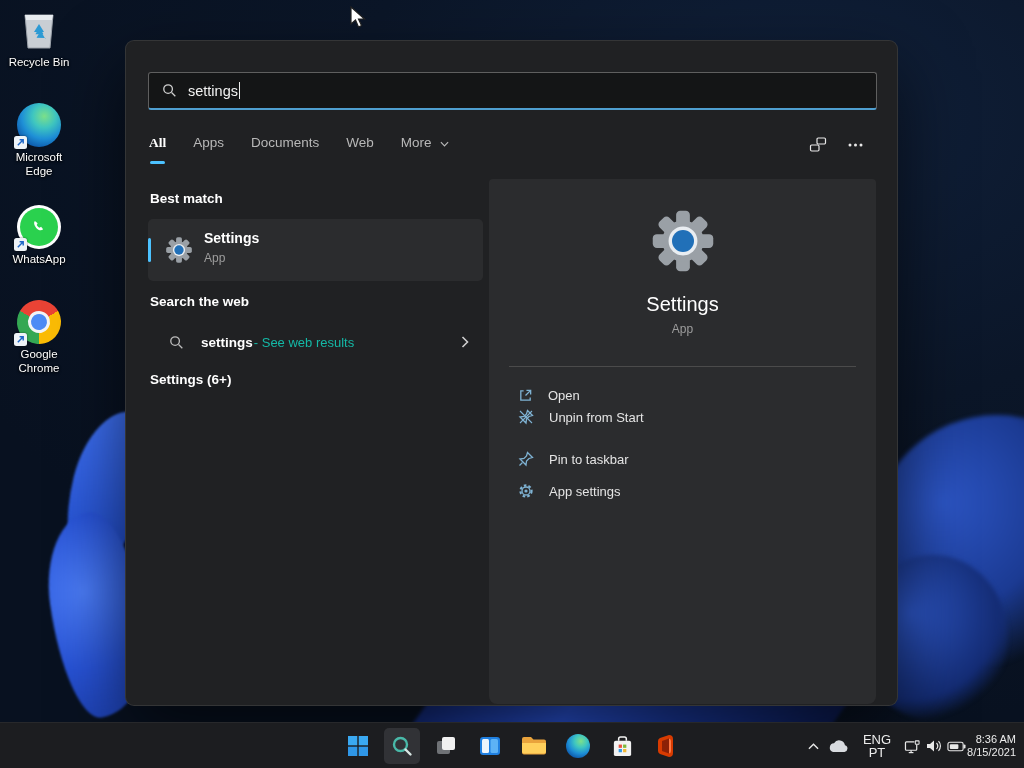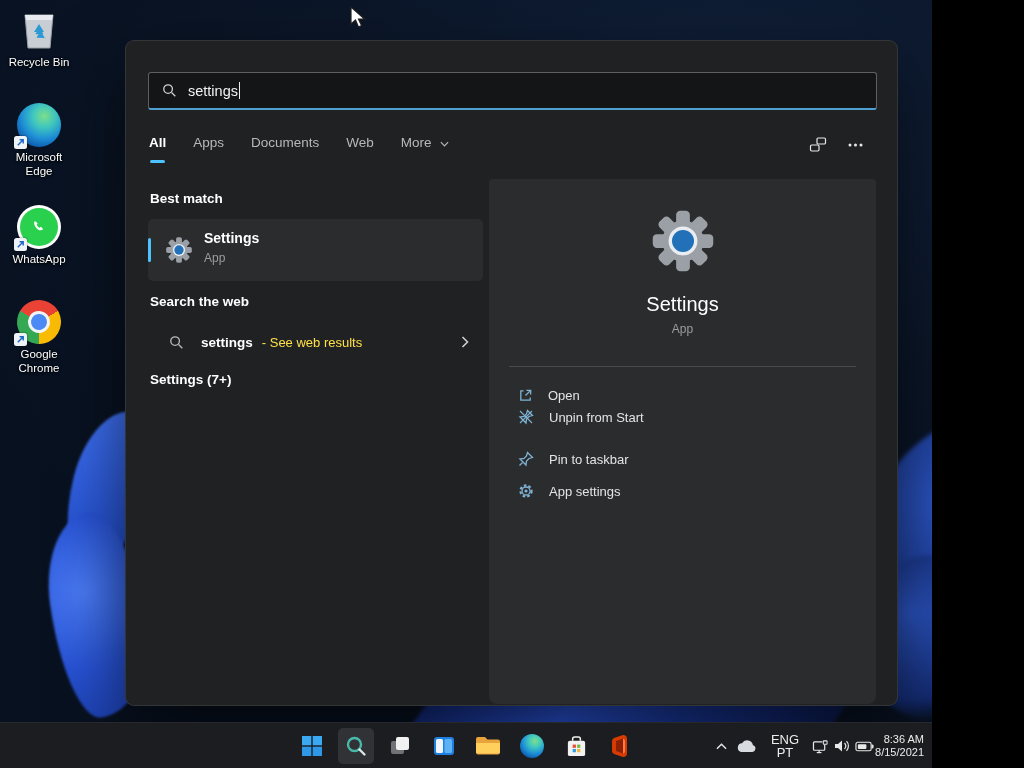--- a/index.html
+++ b/index.html
@@ -1,18 +1,18 @@
 <!DOCTYPE html>
 <html><head>
 <meta charset="utf-8">
 <style>
   * { margin:0; padding:0; box-sizing:border-box; }
   html,body { width:1024px; height:768px; background:#000; }
   .screen {
-    position:relative; width:932px; height:768px; overflow:hidden;
+    position:relative; width:1024px; height:768px; overflow:hidden;
     font-family:"Liberation Sans", sans-serif;
     background:
       radial-gradient(90% 80% at 78% 15%, #10203a 0%, #0b1628 48%, #081120 100%);
   }
   
   .bloom { position:absolute; z-index:0; }
   .bloom-l1 { left:72px; top:408px; width:70px; height:160px;
     background:linear-gradient(160deg,#3d6ff2 10%,#2450ce 80%);
     border-radius:62% 38% 55% 45% / 48% 62% 38% 52%;
     transform:rotate(14deg); filter:blur(1px); }
@@ -56,37 +56,37 @@
     box-shadow:0 28px 70px rgba(0,0,0,.6); }
   .searchbox { position:absolute; left:22px; top:31px; width:729px; height:38px;
     background:#141516; border:1px solid #5f5f5f; border-bottom:2px solid #4f9fd0;
     border-radius:3px; display:flex; align-items:center; padding:0 13px; }
   .sb-text { color:#f2f2f2; font-size:14.5px; margin-left:11px; }
   .caret { display:inline-block; width:1.5px; height:17px; background:#ececec; margin-left:1px;
     vertical-align:middle; }
   .tabs { position:absolute; left:23px; top:94px; display:flex; align-items:flex-start;
     font-size:13.5px; color:#b8b8b8; }
   .tab { margin-right:27px; padding-bottom:13px; position:relative; cursor:pointer; }
-  .tab.active { color:#fff; font-weight:700; }
+  .tab.active { color:#fff; font-weight:700;font-family:Liberation Serif, serif; }
   .tab.active .tab-underline { position:absolute; left:1px; right:1px; bottom:0; height:3px;
     border-radius:2px; background:#4cc2ff; }
   .tab .chev { margin-left:5px; }
   .hdr-icons { position:absolute; right:34px; top:96px; display:flex; gap:21px; align-items:center; }
   .shead { position:absolute; left:24px; color:#fff; font-size:13.5px; font-weight:700; }
   .bitem { position:absolute; left:22px; top:178px; width:335px; height:62px;
     background:#2b2c2e; border-radius:5px; cursor:pointer; }
   .sel-bar { position:absolute; left:0px; top:19px; width:3px; height:24px;
     background:#4cc2ff; border-radius:2px; }
   .bitem .gear-sm { position:absolute; left:17px; top:17px; }
   .bt1 { position:absolute; left:56px; top:11px; font-size:14px; font-weight:700; color:#fff; }
   .bt2 { position:absolute; left:56px; top:32px; font-size:12px; color:#9d9d9d; }
   .wrow { position:absolute; left:22px; top:281px; width:335px; height:40px;
     display:flex; align-items:center; padding:0 14px 0 21px; cursor:pointer; }
   .wrow .q { color:#fff; font-size:13.5px; font-weight:700; margin-left:17px; }
-  .wrow .sfx { color:#fde047; font-size:13px; margin-left:9px; flex:1; }
+  .wrow .sfx { color:#14b8a6; font-size:13px; margin-left:1px; flex:1; }
   
   .pane { position:absolute; left:363px; top:138px; width:387px; bottom:1px;
     background:#2b2c2e; border-radius:4px 4px 8px 8px; }
   .pane-gear { position:absolute; left:50%; top:29px; transform:translateX(-50%); }
   .pane-title { position:absolute; top:114px; width:100%; text-align:center;
     color:#fff; font-size:20px; font-weight:400; }
   .pane-sub { position:absolute; top:143px; width:100%; text-align:center;
     color:#9d9d9d; font-size:12px; }
   .pane-div { position:absolute; left:20px; right:20px; top:187px; height:1px; background:#4b4b4b; }
   .action { position:absolute; left:29px; height:22px; display:flex; align-items:center;
@@ -247,21 +247,21 @@
         <circle cx="6.5" cy="6.5" r="4.6" fill="none" stroke="#bdbdbd" stroke-width="1.4"></circle>
         <line x1="10.2" y1="10.2" x2="14.2" y2="14.2" stroke="#bdbdbd" stroke-width="1.4"></line>
       </svg>
       <span class="q">settings</span>
       <span class="sfx">- See web results</span>
       <svg width="8" height="12" viewBox="0 0 8 12">
         <path d="M1.5 1 L6.5 6 L1.5 11" fill="none" stroke="#cfcfcf" stroke-width="1.6"></path>
       </svg>
     </div>
 
-    <div class="shead" style="top:331px;">Settings (7+)</div>
+    <div class="shead" style="top:331px;">Settings (6+)</div>
 
     <div class="pane">
       <svg class="pane-gear" width="66" height="66" viewBox="0 0 48 48">
         <g fill="#9aa0a6">
           <rect x="19" y="2" width="10" height="44" rx="3"></rect>
           <rect x="19" y="2" width="10" height="44" rx="3" transform="rotate(45 24 24)"></rect>
           <rect x="19" y="2" width="10" height="44" rx="3" transform="rotate(90 24 24)"></rect>
           <rect x="19" y="2" width="10" height="44" rx="3" transform="rotate(135 24 24)"></rect>
           <circle cx="24" cy="24" r="15"></circle>
         </g>

